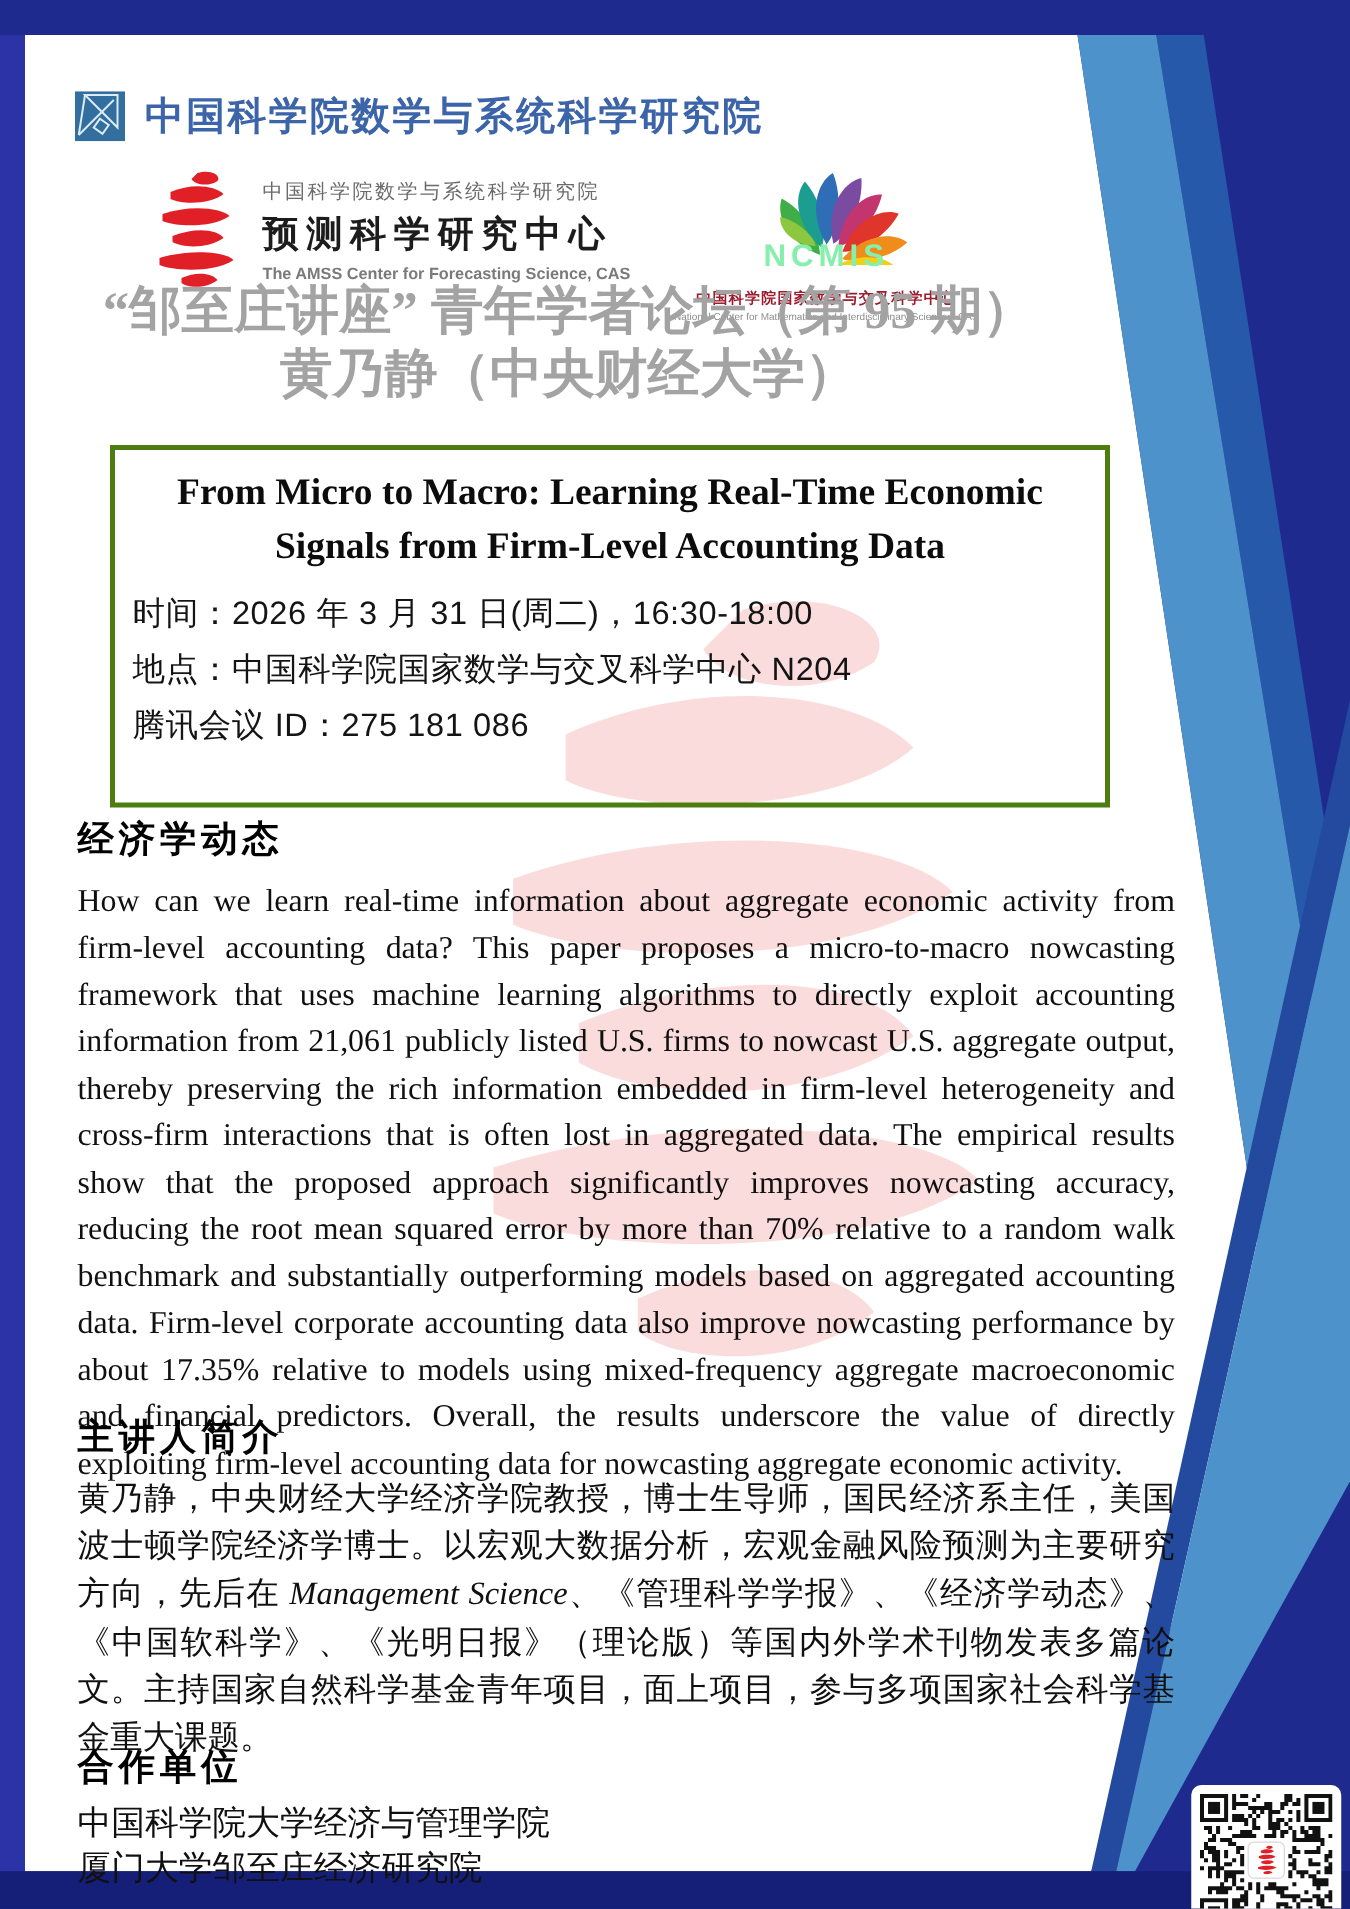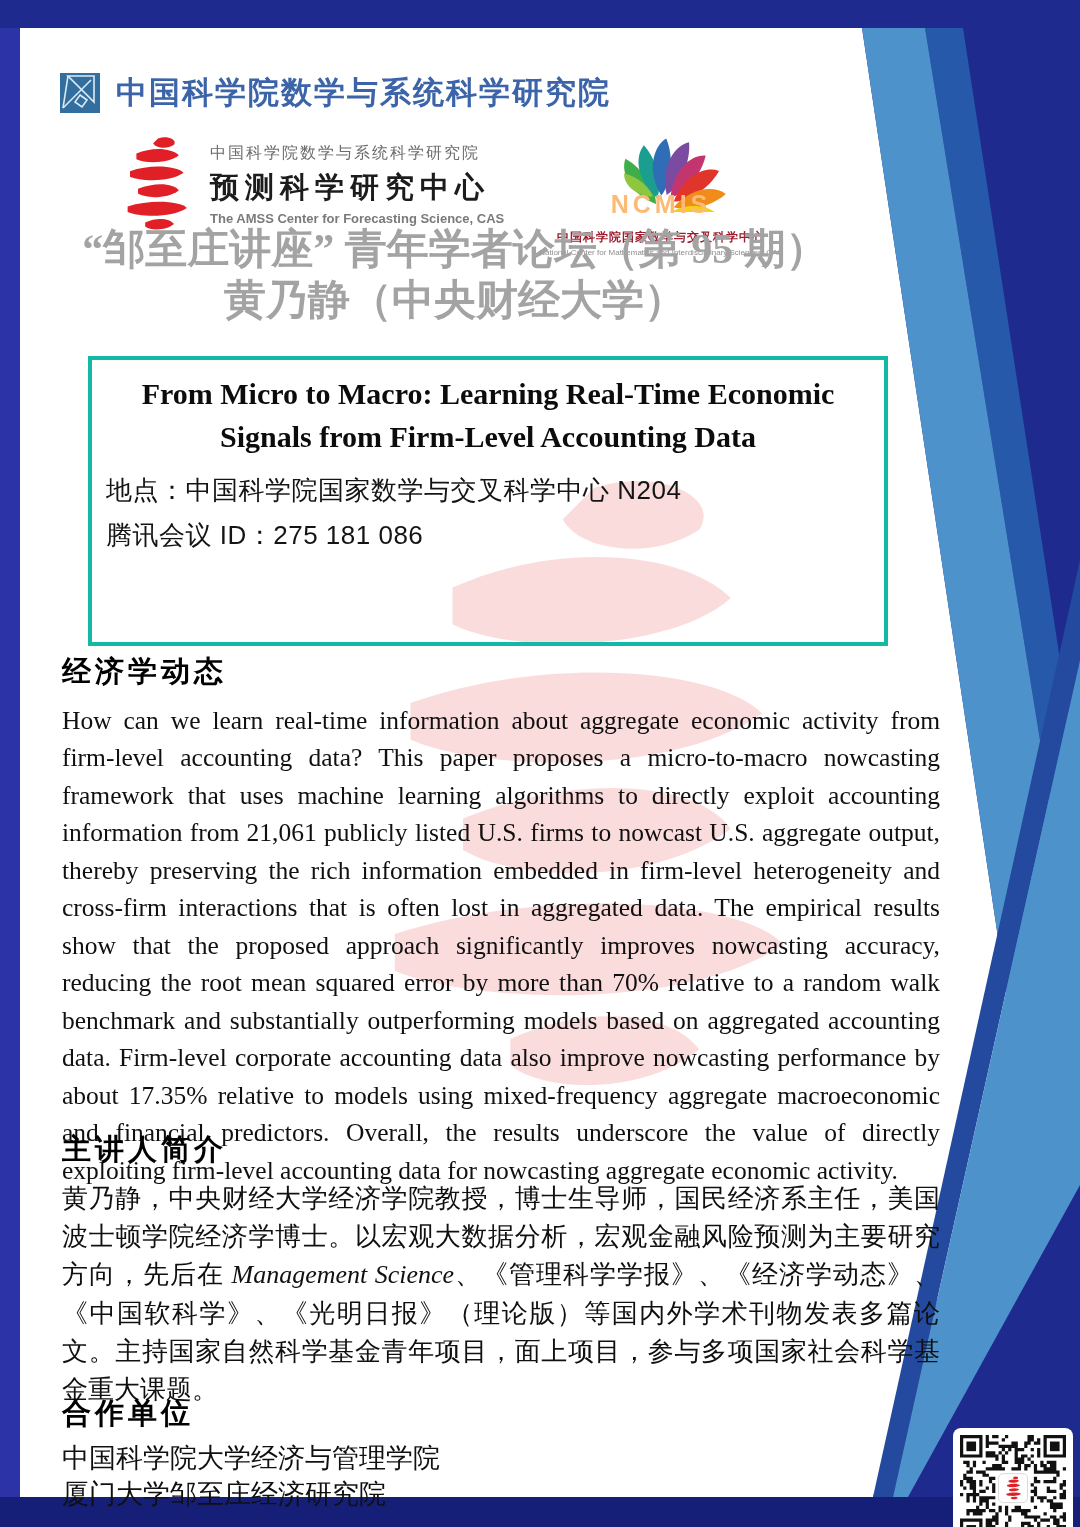--- a/index.html
+++ b/index.html
@@ -28,37 +28,37 @@
   .amss-text{display:flex;flex-direction:column;justify-content:center;}
   .amss-text .l1{font-size:16px;color:#6b6b6b;letter-spacing:2px;}
   .amss-text .l2{
     font-family:"Liberation Serif",serif;font-weight:bold;font-size:29px;
     color:#1c1c1c;letter-spacing:6px;margin:4px 0 3px;
   }
   .amss-text .l3{font-size:13px;font-weight:bold;color:#7a7a7a;}
 
   .ncmis-lockup{left:536px;top:78px;width:250px;text-align:center;}
   .ncmis-acronym{
-    font-weight:bold;font-size:25px;color:#fdba74;letter-spacing:4px;
+    font-weight:bold;font-size:25px;color:#86efac;letter-spacing:4px;
     margin-top:-26px;
   }
   .ncmis-cn{font-weight:bold;font-size:12px;color:#9c1d2e;letter-spacing:1px;margin-top:10px;}
   .ncmis-en{font-size:8px;color:#8d8d8d;margin-top:2px;}
 
   
   .main-title{
     left:10px;top:182px;width:890px;text-align:center;
     font-family:"Liberation Serif",serif;font-weight:bold;
     font-size:42px;line-height:1.22;color:#a3a3a3;
   }
 
   
   .talk-box{
     left:88px;top:314px;width:800px;height:290px;box-sizing:border-box;
-    border:4px solid #14b8a6;background:transparent;
+    border:4px solid #4d7c0f;background:transparent;
   }
   .talk-title{
     margin:13px 36px 9px;text-align:center;color:#0c0c0c;
     font-family:"Liberation Serif",serif;font-weight:bold;
     font-size:30px;line-height:1.43;
   }
   .meta-line{
     margin-left:14px;font-size:26px;color:#141414;line-height:45px;
     font-weight:500;letter-spacing:0.5px;white-space:nowrap;
   }
@@ -190,20 +190,23 @@
     <div class="ncmis-en">National Center for Mathematics and Interdisciplinary Sciences, CAS</div>
   </div>
 
   <div class="layer main-title">
     <div>“邹至庄讲座” 青年学者论坛（第 95 期）</div>
     <div>黄乃静（中央财经大学）</div>
   </div>
 
   <div class="layer talk-box">
     <div class="talk-title">From Micro to Macro: Learning Real-Time Economic Signals from Firm-Level Accounting Data</div>
+    <div class="meta-line">
+      <span>时间：</span><span>2026 年 3 月 31 日(周二)，16:30-18:00</span>
+    </div>
     <div class="meta-line">
       <span>地点：</span><span>中国科学院国家数学与交叉科学中心 N204</span>
     </div>
     <div class="meta-line">
       <span>腾讯会议 ID：</span><span>275 181 086</span>
     </div>
   </div>
 
   <div class="layer section-heading h-abstract">经济学动态</div>
   <div class="layer abstract-body">How can we learn real-time information about aggregate economic activity from firm-level accounting data? This paper proposes a micro-to-macro nowcasting framework that uses machine learning algorithms to directly exploit accounting information from 21,061 publicly listed U.S. firms to nowcast U.S. aggregate output, thereby preserving the rich information embedded in firm-level heterogeneity and cross-firm interactions that is often lost in aggregated data. The empirical results show that the proposed approach significantly improves nowcasting accuracy, reducing the root mean squared error by more than 70% relative to a random walk benchmark and substantially outperforming models based on aggregated accounting data. Firm-level corporate accounting data also improve nowcasting performance by about 17.35% relative to models using mixed-frequency aggregate macroeconomic and financial predictors. Overall, the results underscore the value of directly exploiting firm-level accounting data for nowcasting aggregate economic activity.</div>

